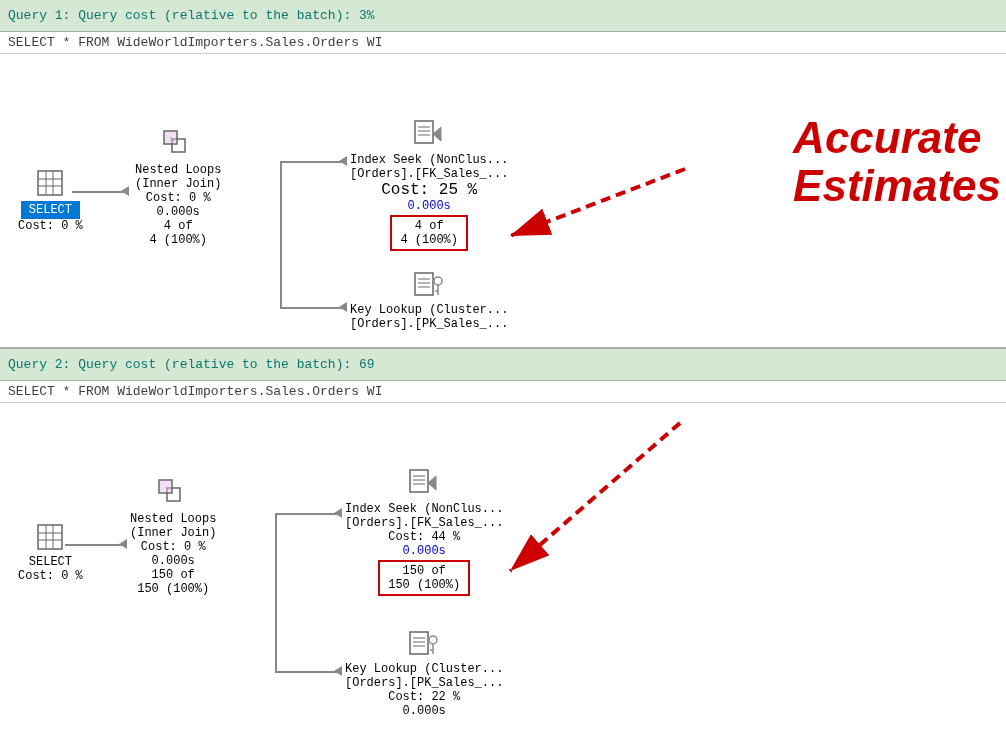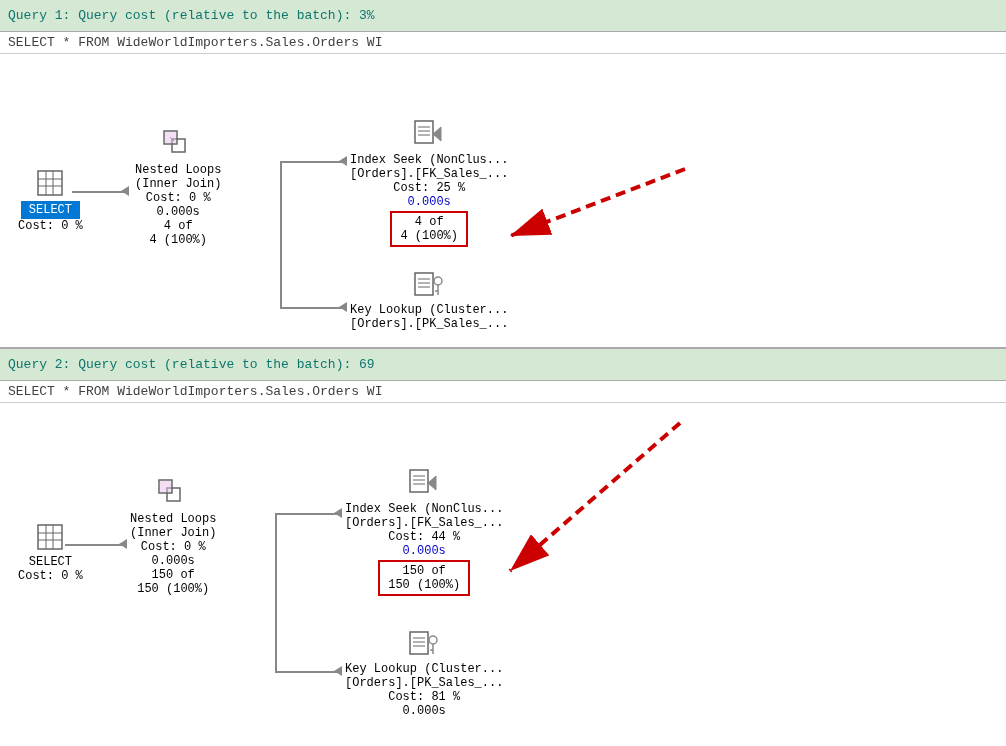--- a/index.html
+++ b/index.html
@@ -110,21 +110,21 @@
   <div style="position:absolute; left:350px; top:65px; display:flex; flex-direction:column; align-items:center;">
     <svg width="32" height="32" style="margin-bottom:2px;">
       <rect x="2" y="2" width="18" height="22" fill="none" stroke="#666" stroke-width="1.5"></rect>
       <line x1="5" y1="8" x2="17" y2="8" stroke="#666" stroke-width="1"></line>
       <line x1="5" y1="12" x2="17" y2="12" stroke="#666" stroke-width="1"></line>
       <line x1="5" y1="16" x2="17" y2="16" stroke="#666" stroke-width="1"></line>
       <polygon points="20,15 28,8 28,22" fill="#888" stroke="#888" stroke-width="1"></polygon>
     </svg>
     <div style="font-size:12px; color:#000; font-family:'Courier New',monospace; text-align:center;">Index Seek (NonClus...</div>
     <div style="font-size:12px; color:#000; font-family:'Courier New',monospace; text-align:center;">[Orders].[FK_Sales_...</div>
-    <div style="font-size:12px; color:#000; font-family:'Courier New',monospace; text-align:center;">Cost: 25 %</div>
+    <div style="font-size:16px; color:#000; font-family:'Courier New',monospace; text-align:center;">Cost: 25 %</div>
     <div style="font-size:12px; color:#0000cc; font-family:'Courier New',monospace; text-align:center;">0.000s</div>
 
     <div style="border:2px solid #cc0000; padding:2px 8px; text-align:center; margin-top:2px;">
       <div style="font-size:12px; color:#000; font-family:'Courier New',monospace;">4 of</div>
       <div style="font-size:12px; color:#000; font-family:'Courier New',monospace;">4 (100%)</div>
     </div>
   </div>
 
   <div style="position:absolute; left:350px; top:215px; display:flex; flex-direction:column; align-items:center;">
     <svg width="32" height="32" style="margin-bottom:2px;">
@@ -135,20 +135,24 @@
 
       <circle cx="25" cy="12" r="4" fill="none" stroke="#888" stroke-width="1.5"></circle>
       <line x1="25" y1="16" x2="25" y2="26" stroke="#888" stroke-width="1.5"></line>
       <line x1="22" y1="22" x2="25" y2="22" stroke="#888" stroke-width="1.5"></line>
     </svg>
     <div style="font-size:12px; color:#000; font-family:'Courier New',monospace; text-align:center;">Key Lookup (Cluster...</div>
     <div style="font-size:12px; color:#000; font-family:'Courier New',monospace; text-align:center;">[Orders].[PK_Sales_...</div>
     <div style="font-size:12px; color:#ec4899; font-family:'Courier New',monospace; text-align:left;margin-top:44px;">Cost: 75 %</div>
   </div>
 
+  <div style="position:absolute; right:5px; top:60px; color:#cc0000; font-family:Arial,sans-serif; font-size:44px; font-weight:bold; font-style:italic; line-height:1.1; text-align:left;">
+    <div>Accurate</div>
+    <div>Estimates</div>
+  </div>
 
   <svg class="arrow-svg" style="position:absolute; left:0; top:0; width:100%; height:100%;" xmlns="http://www.w3.org/2000/svg">
 
     <defs>
       <marker id="arrowhead1" markerWidth="10" markerHeight="7" refX="10" refY="3.5" orient="auto">
         <polygon points="0 0, 10 3.5, 0 7" fill="#cc0000"></polygon>
       </marker>
     </defs>
     <line x1="685" y1="115" x2="510" y2="182" stroke="#cc0000" stroke-width="4" stroke-dasharray="10,6" marker-end="url(#arrowhead1)"></line>
   </svg>
@@ -224,21 +228,21 @@
       <rect x="2" y="4" width="18" height="22" fill="none" stroke="#666" stroke-width="1.5"></rect>
       <line x1="5" y1="10" x2="17" y2="10" stroke="#666" stroke-width="1"></line>
       <line x1="5" y1="14" x2="17" y2="14" stroke="#666" stroke-width="1"></line>
       <line x1="5" y1="18" x2="17" y2="18" stroke="#666" stroke-width="1"></line>
       <circle cx="25" cy="12" r="4" fill="none" stroke="#888" stroke-width="1.5"></circle>
       <line x1="25" y1="16" x2="25" y2="26" stroke="#888" stroke-width="1.5"></line>
       <line x1="22" y1="22" x2="25" y2="22" stroke="#888" stroke-width="1.5"></line>
     </svg>
     <div style="font-size:12px; color:#000; font-family:'Courier New',monospace; text-align:center;">Key Lookup (Cluster...</div>
     <div style="font-size:12px; color:#000; font-family:'Courier New',monospace; text-align:center;">[Orders].[PK_Sales_...</div>
-    <div style="font-size:12px; color:#000; font-family:'Courier New',monospace; text-align:center;">Cost: 81 %</div>
+    <div style="font-size:12px; color:#000; font-family:'Courier New',monospace; text-align:center;">Cost: 22 %</div>
     <div style="font-size:12px; color:#000; font-family:'Courier New',monospace; text-align:center;">0.000s</div>
   </div>
 
   <svg class="arrow-svg" style="position:absolute; left:0; top:0; width:100%; height:100%;" xmlns="http://www.w3.org/2000/svg">
     <defs>
       <marker id="arrowhead2" markerWidth="10" markerHeight="7" refX="10" refY="3.5" orient="auto">
         <polygon points="0 0, 10 3.5, 0 7" fill="#cc0000"></polygon>
       </marker>
     </defs>
 

